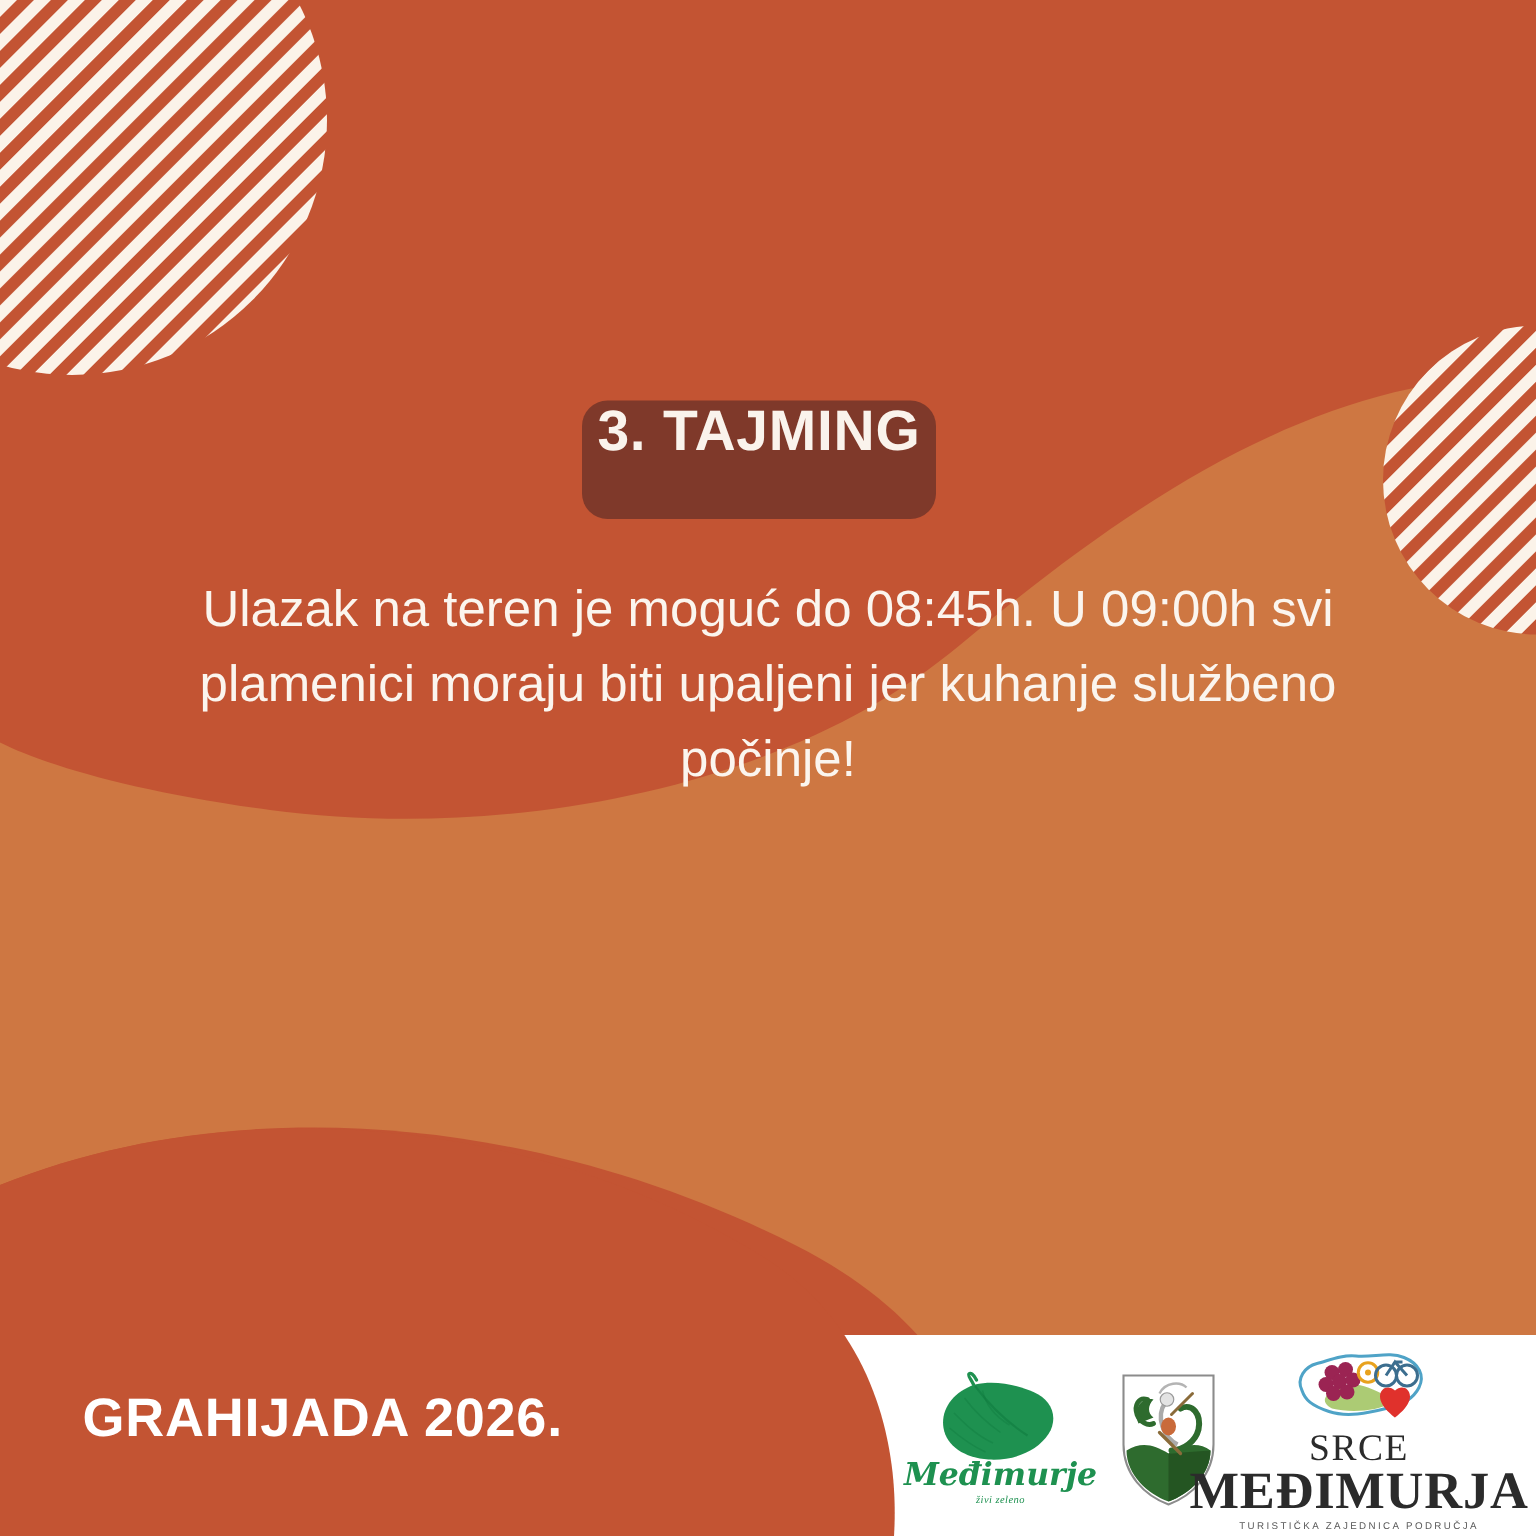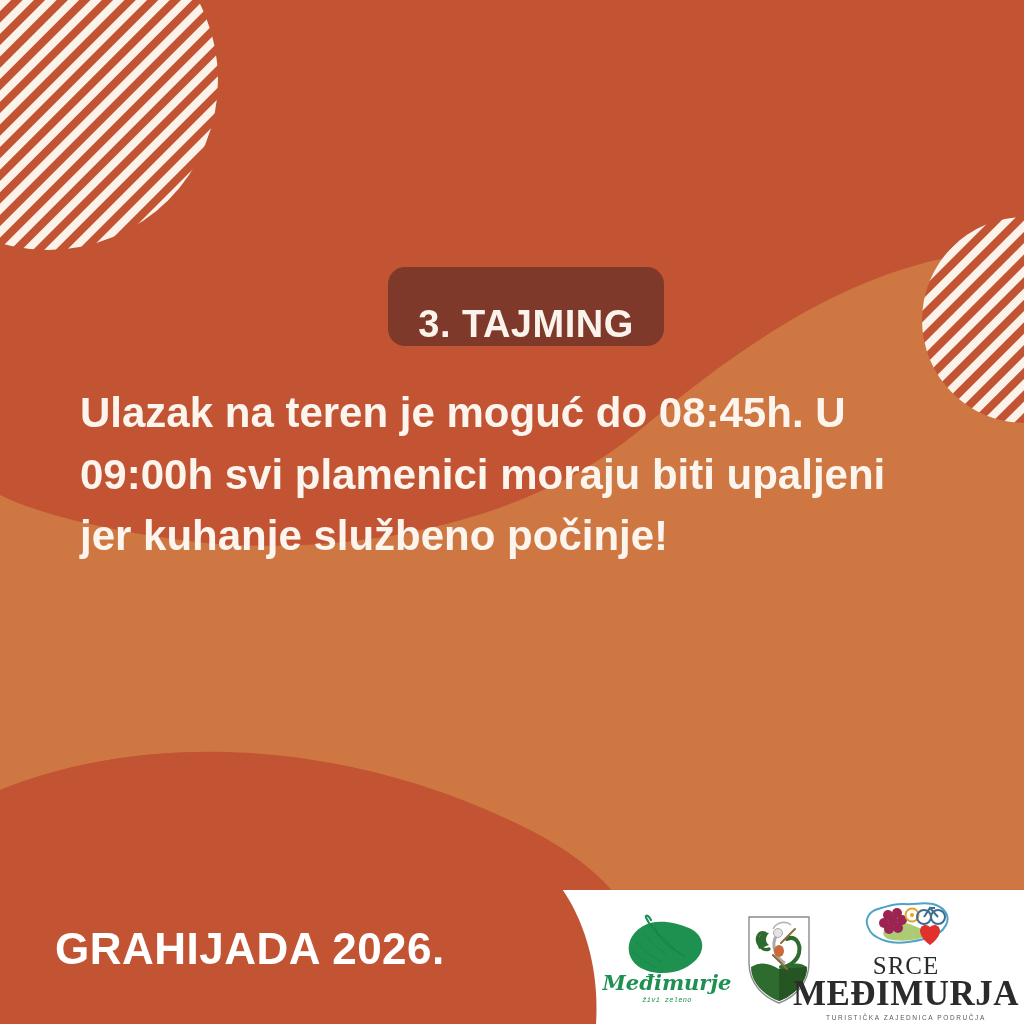--- a/index.html
+++ b/index.html
@@ -19,56 +19,56 @@
     background:#CE7742;
   }
 
   .bg-layer { position:absolute; inset:0; width:1024px; height:1024px; }
 
   
   .title-badge {
     position:absolute;
     left:388px;
     top:267px;
-    width:276px;
+    width:236px;
     height:79px;
     background:#7F392A;
     border-radius:17px;
     display:flex;
-    align-items:flex-end;
+    align-items:flex-start;
     justify-content:center;
   }
   .title-badge-text {
     color:#FAF3EC;
     font-size:38px;
     font-weight:bold;
     letter-spacing:0.5px;
     white-space:nowrap;
   }
 
   
   .body-copy {
     position:absolute;
     left:80px;
     top:382px;
     width:864px;
-    text-align:left;
+    text-align:center;
     color:#FBF5EE;
-    font-size:42px;
+    font-size:34px;
     line-height:1.47;
-    font-weight:700;
+    font-weight:400;
   }
 
   
   .event-title {
     position:absolute;
     left:55px;
     top:924px;
     color:#FFFFFF;
-    font-size:44px;
+    font-size:36px;
     font-weight:bold;
     letter-spacing:0.5px;
     white-space:nowrap;
   }
 
   
   .footer-bar {
     position:absolute;
     left:0;
     top:890px;
@@ -93,21 +93,21 @@
   .logo-medimurje .script {
     font-family:"DejaVu Serif", serif;
     font-style:italic;
     font-weight:bold;
     color:#1E9150;
     font-size:21px;
     line-height:1;
     margin-top:-4px;
   }
   .logo-medimurje .tag {
-    font-family:Liberation Mono, monospace;
+    font-family:Liberation Serif, serif;
     font-style:italic;
     color:#1E9150;
     font-size:7px;
     letter-spacing:0.3px;
     margin-top:3px;
   }
 
   .logo-coat { width:84px; display:flex; align-items:center; justify-content:center; }
 
   .logo-srce { width:170px; }

